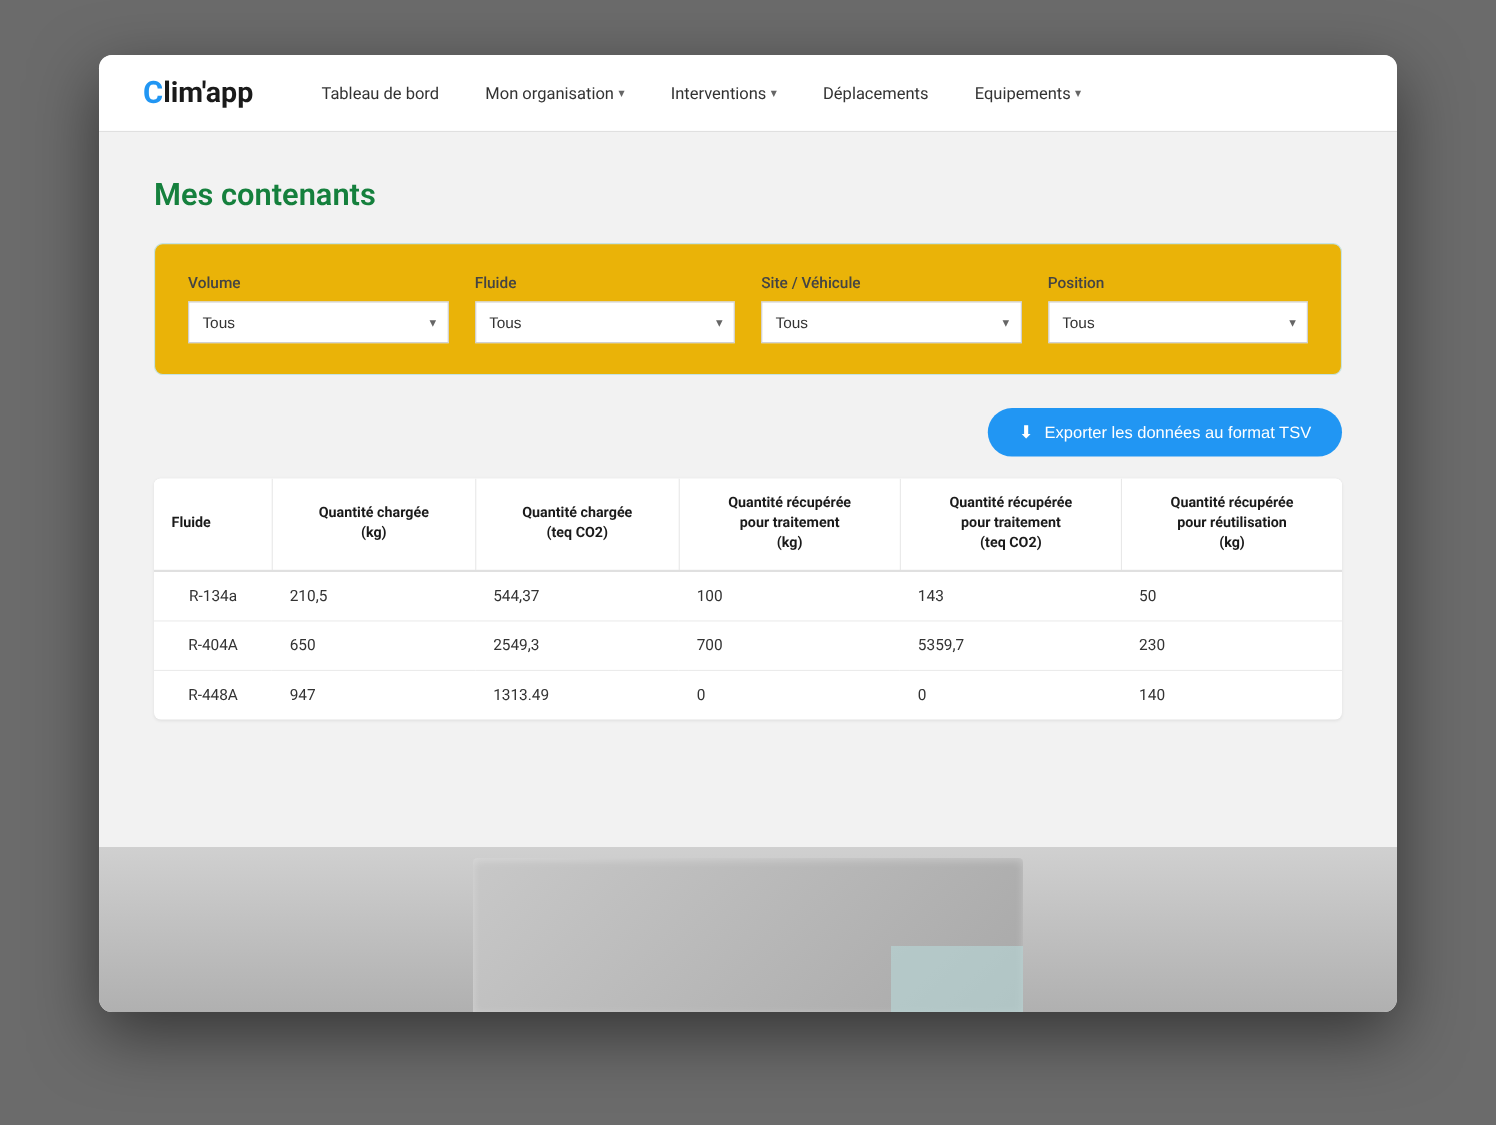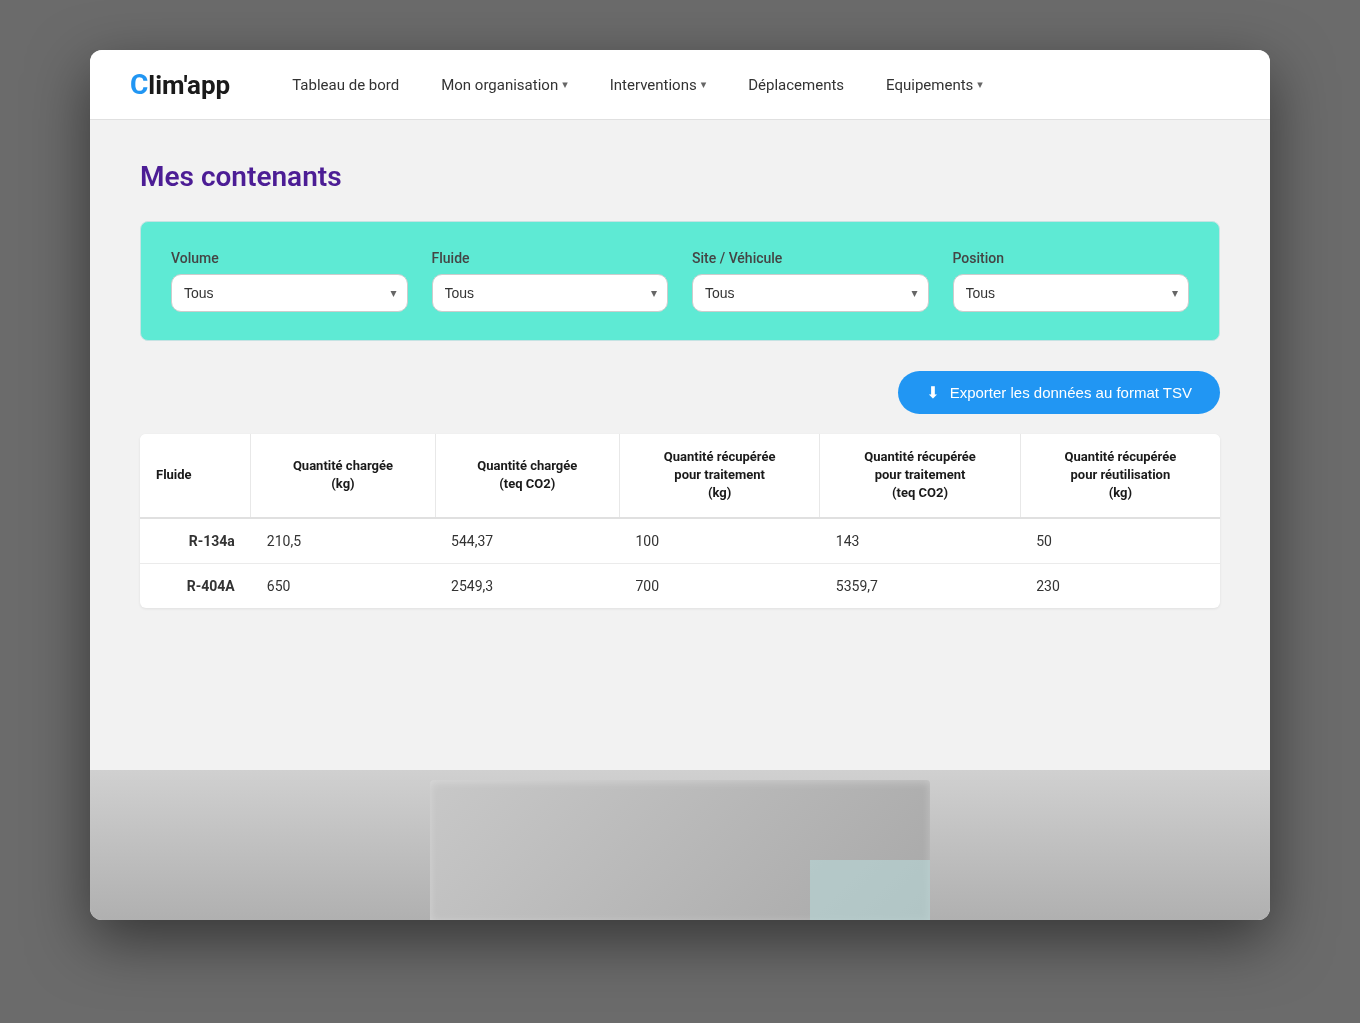--- a/index.html
+++ b/index.html
@@ -69,27 +69,27 @@
     
     .main-content {
       background: #f2f2f2;
       padding: 40px 50px;
       min-height: 650px;
     }
 
     .page-title {
       font-size: 28px;
       font-weight: 600;
-      color: #4c1d95;
+      color: #15803d;
       margin-bottom: 28px;
     }
 
     
     .filter-box {
-      background: #5eead4;
+      background: #eab308;
       border: 1px solid #c5e3e3;
       border-radius: 8px;
       padding: 28px 30px;
       margin-bottom: 30px;
     }
 
     .filter-row {
       display: flex;
       gap: 24px;
       align-items: flex-start;
@@ -105,21 +105,21 @@
     .filter-label {
       font-size: 14px;
       color: #444;
       font-weight: 500;
     }
 
     .select-wrapper {
       position: relative;
       background: #fff;
       border: 1px solid #ccc;
-      border-radius: 10px;
+      border-radius: 0;
       height: 38px;
       display: flex;
       align-items: center;
       padding: 0 12px;
     }
 
     .select-wrapper select {
       width: 100%;
       border: none;
       background: transparent;
@@ -207,22 +207,21 @@
     }
 
     .data-table tbody td {
       padding: 14px 16px;
       font-size: 14px;
       color: #333;
       text-align: left;
     }
 
     .data-table tbody td:first-child {
-      text-align: right;
-      font-weight: bold;
+      text-align: center;
     }
 
     
     .bottom-deco {
       background: linear-gradient(to bottom, #d0d0d0, #b0b0b0);
       height: 150px;
       display: flex;
       justify-content: center;
       align-items: flex-start;
       padding-top: 10px;
@@ -357,20 +356,28 @@
       <td>50</td>
     </tr>
           <tr>
       <td>R-404A</td>
       <td>650</td>
       <td>2549,3</td>
       <td>700</td>
       <td>5359,7</td>
       <td>230</td>
     </tr>
+          <tr>
+      <td>R-448A</td>
+      <td>947</td>
+      <td>1313.49</td>
+      <td>0</td>
+      <td>0</td>
+      <td>140</td>
+    </tr>
         </tbody>
     </table>
 
   </div>
 
   <div class="bottom-deco">
     <div class="deco-shape"></div>
   </div>
 
 </div>

